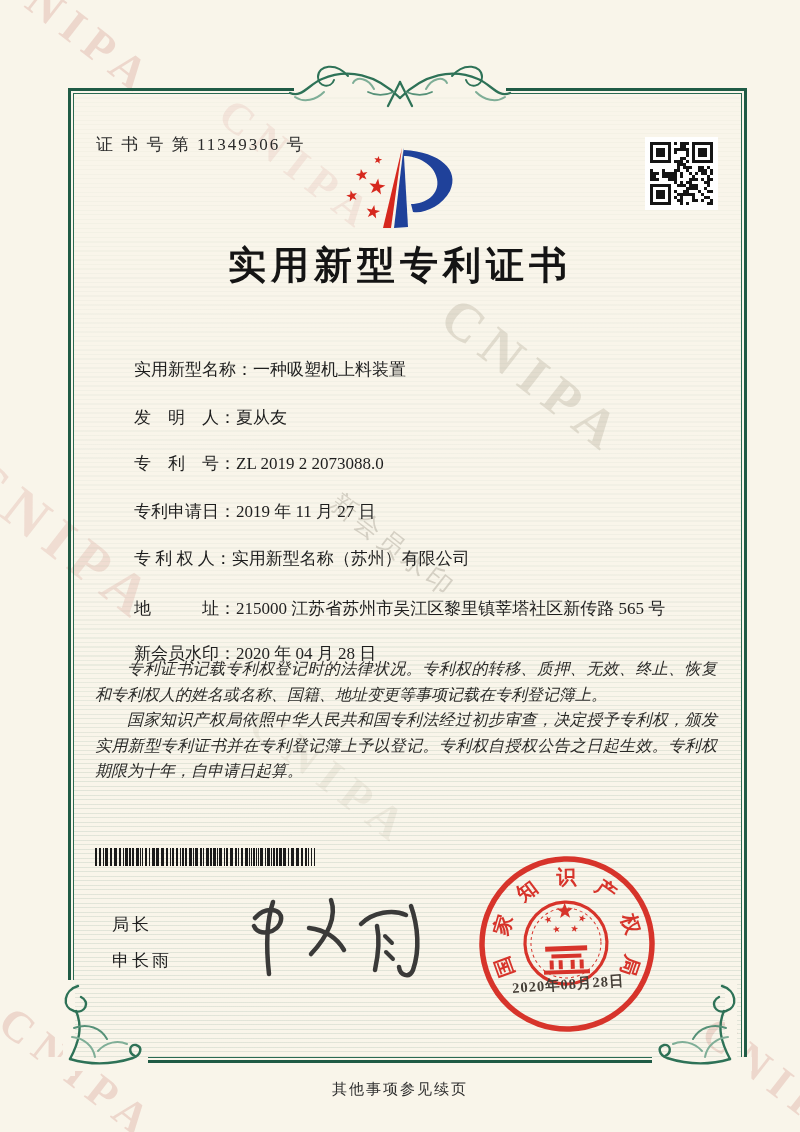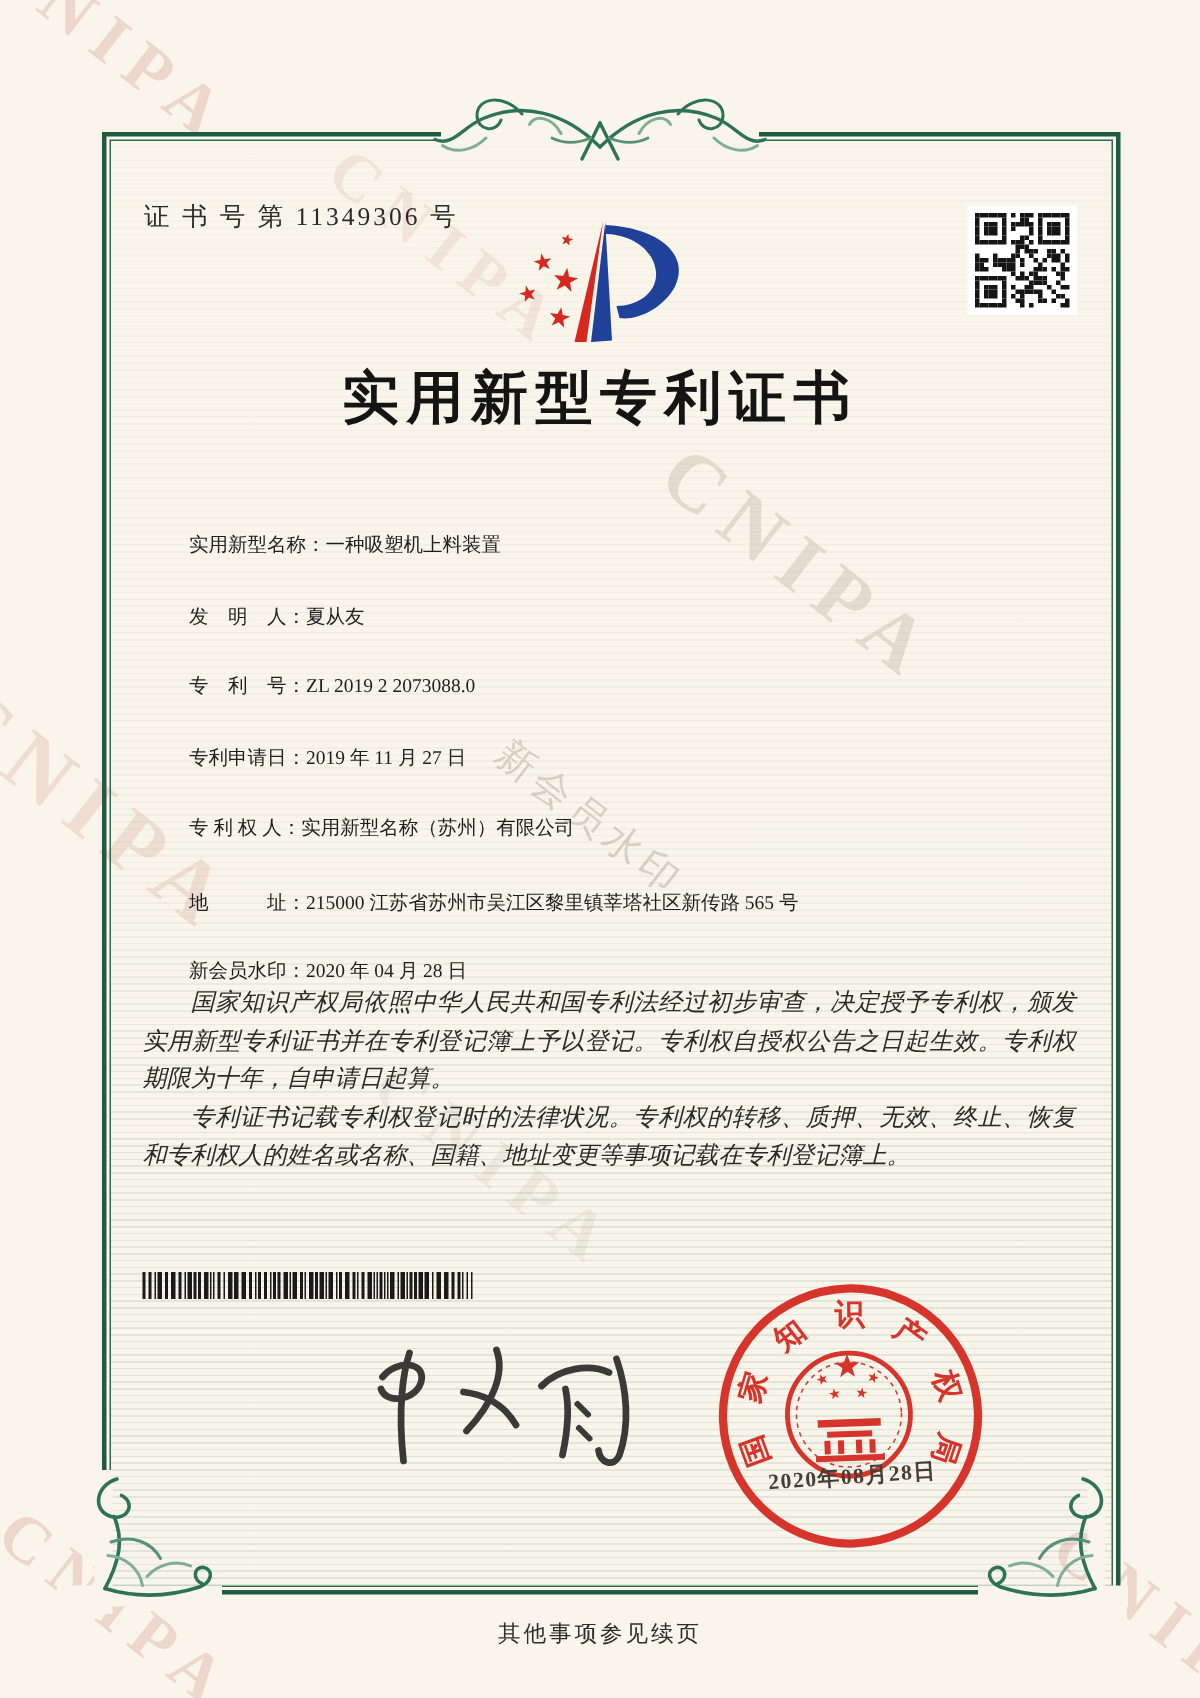--- a/index.html
+++ b/index.html
@@ -43,21 +43,21 @@
   .qr{
     position:absolute; left:645px; top:137px; background:#fff; padding:5px;
     display:inline-block;
   }
   .qr-grid{ display:grid; gap:0; }
   .qm{ background:#151515; width:3px; height:3px; }
   .cert-title{
     position:absolute; left:0; top:240px; width:100%; text-align:center;
     font-size:38px; font-weight:bold; letter-spacing:5px; color:#141414;
   }
-  .field-row{ position:absolute; left:100px; font-size:13px; color:#1e1e1e; white-space:pre; }
+  .field-row{ position:absolute; left:100px; font-size:17px; color:#1e1e1e; white-space:pre; }
   .field-label{ white-space:pre; }
   .field-value{ white-space:pre; }
   .grant-pair2{ position:absolute; left:330px; top:0; white-space:pre; }
   .paragraphs{
     position:absolute; left:95px; top:656px; width:622px;
     font-size:16px; line-height:25.5px; text-align:justify; color:#2a2a28;
     font-style:italic;
   }
   .paragraphs p{ margin:0; text-indent:2em; }
   .barcode{
@@ -625,22 +625,22 @@
       </div>
       <div class="field-row" style="top:577px;">
         <span class="field-label">地　　　址：</span><span class="field-value">215000 江苏省苏州市吴江区黎里镇莘塔社区新传路 565 号</span>
       </div>
       <div class="field-row" style="top:622px; width:620px;">
         <span>新会员水印：</span><span>2020 年 04 月 28 日</span>
       </div>
     </div>
 
     <div class="paragraphs">
+      <p>专利证书记载专利权登记时的法律状况。专利权的转移、质押、无效、终止、恢复和专利权人的姓名或名称、国籍、地址变更等事项记载在专利登记簿上。</p>
       <p>国家知识产权局依照中华人民共和国专利法经过初步审查，决定授予专利权，颁发实用新型专利证书并在专利登记簿上予以登记。专利权自授权公告之日起生效。专利权期限为十年，自申请日起算。</p>
-      <p>专利证书记载专利权登记时的法律状况。专利权的转移、质押、无效、终止、恢复和专利权人的姓名或名称、国籍、地址变更等事项记载在专利登记簿上。</p>
     </div>
 
     <div class="barcode">
         <div class="bar" style="width: 2px; margin-right: 2px;"></div>
         <div class="bar" style="width: 2px; margin-right: 2px;"></div>
         <div class="bar" style="width: 1px; margin-right: 1px;"></div>
         <div class="bar" style="width: 3px; margin-right: 2px;"></div>
         <div class="bar" style="width: 2px; margin-right: 2px;"></div>
         <div class="bar" style="width: 3px; margin-right: 2px;"></div>
         <div class="bar" style="width: 2px; margin-right: 2px;"></div>
@@ -696,20 +696,24 @@
         <div class="bar" style="width: 1px; margin-right: 2px;"></div>
         <div class="bar" style="width: 3px; margin-right: 2px;"></div>
         <div class="bar" style="width: 3px; margin-right: 2px;"></div>
         <div class="bar" style="width: 2px; margin-right: 2px;"></div>
         <div class="bar" style="width: 2px; margin-right: 1px;"></div>
         <div class="bar" style="width: 1px; margin-right: 2px;"></div>
         <div class="bar" style="width: 1px; margin-right: 2px;"></div>
         <div class="bar" style="width: 1px; margin-right: 1px;"></div>
       </div>
 
+    <div class="signer">
+      <div>局长</div>
+      <div>申长雨</div>
+    </div>
 
     <svg class="signature-svg" width="200" height="104" fill="none" stroke="#262626" stroke-width="4.5" stroke-linecap="round" opacity="0.9">
       <path d="M48,20 C44,32 40,56 44,92"></path>
       <path d="M30,36 C40,24 58,26 56,38 C54,51 33,55 29,44"></path>
       <path d="M106,18 C112,34 103,54 86,72"></path>
       <path d="M84,46 C100,48 112,56 119,68"></path>
       <path d="M136,42 C148,30 168,27 181,33"></path>
       <path d="M186,24 C193,44 195,68 188,88 C184,97 175,93 174,85"></path>
       <path d="M152,44 C155,58 153,74 150,88"></path>
       <path d="M160,54 l7,7" stroke-width="4"></path>

